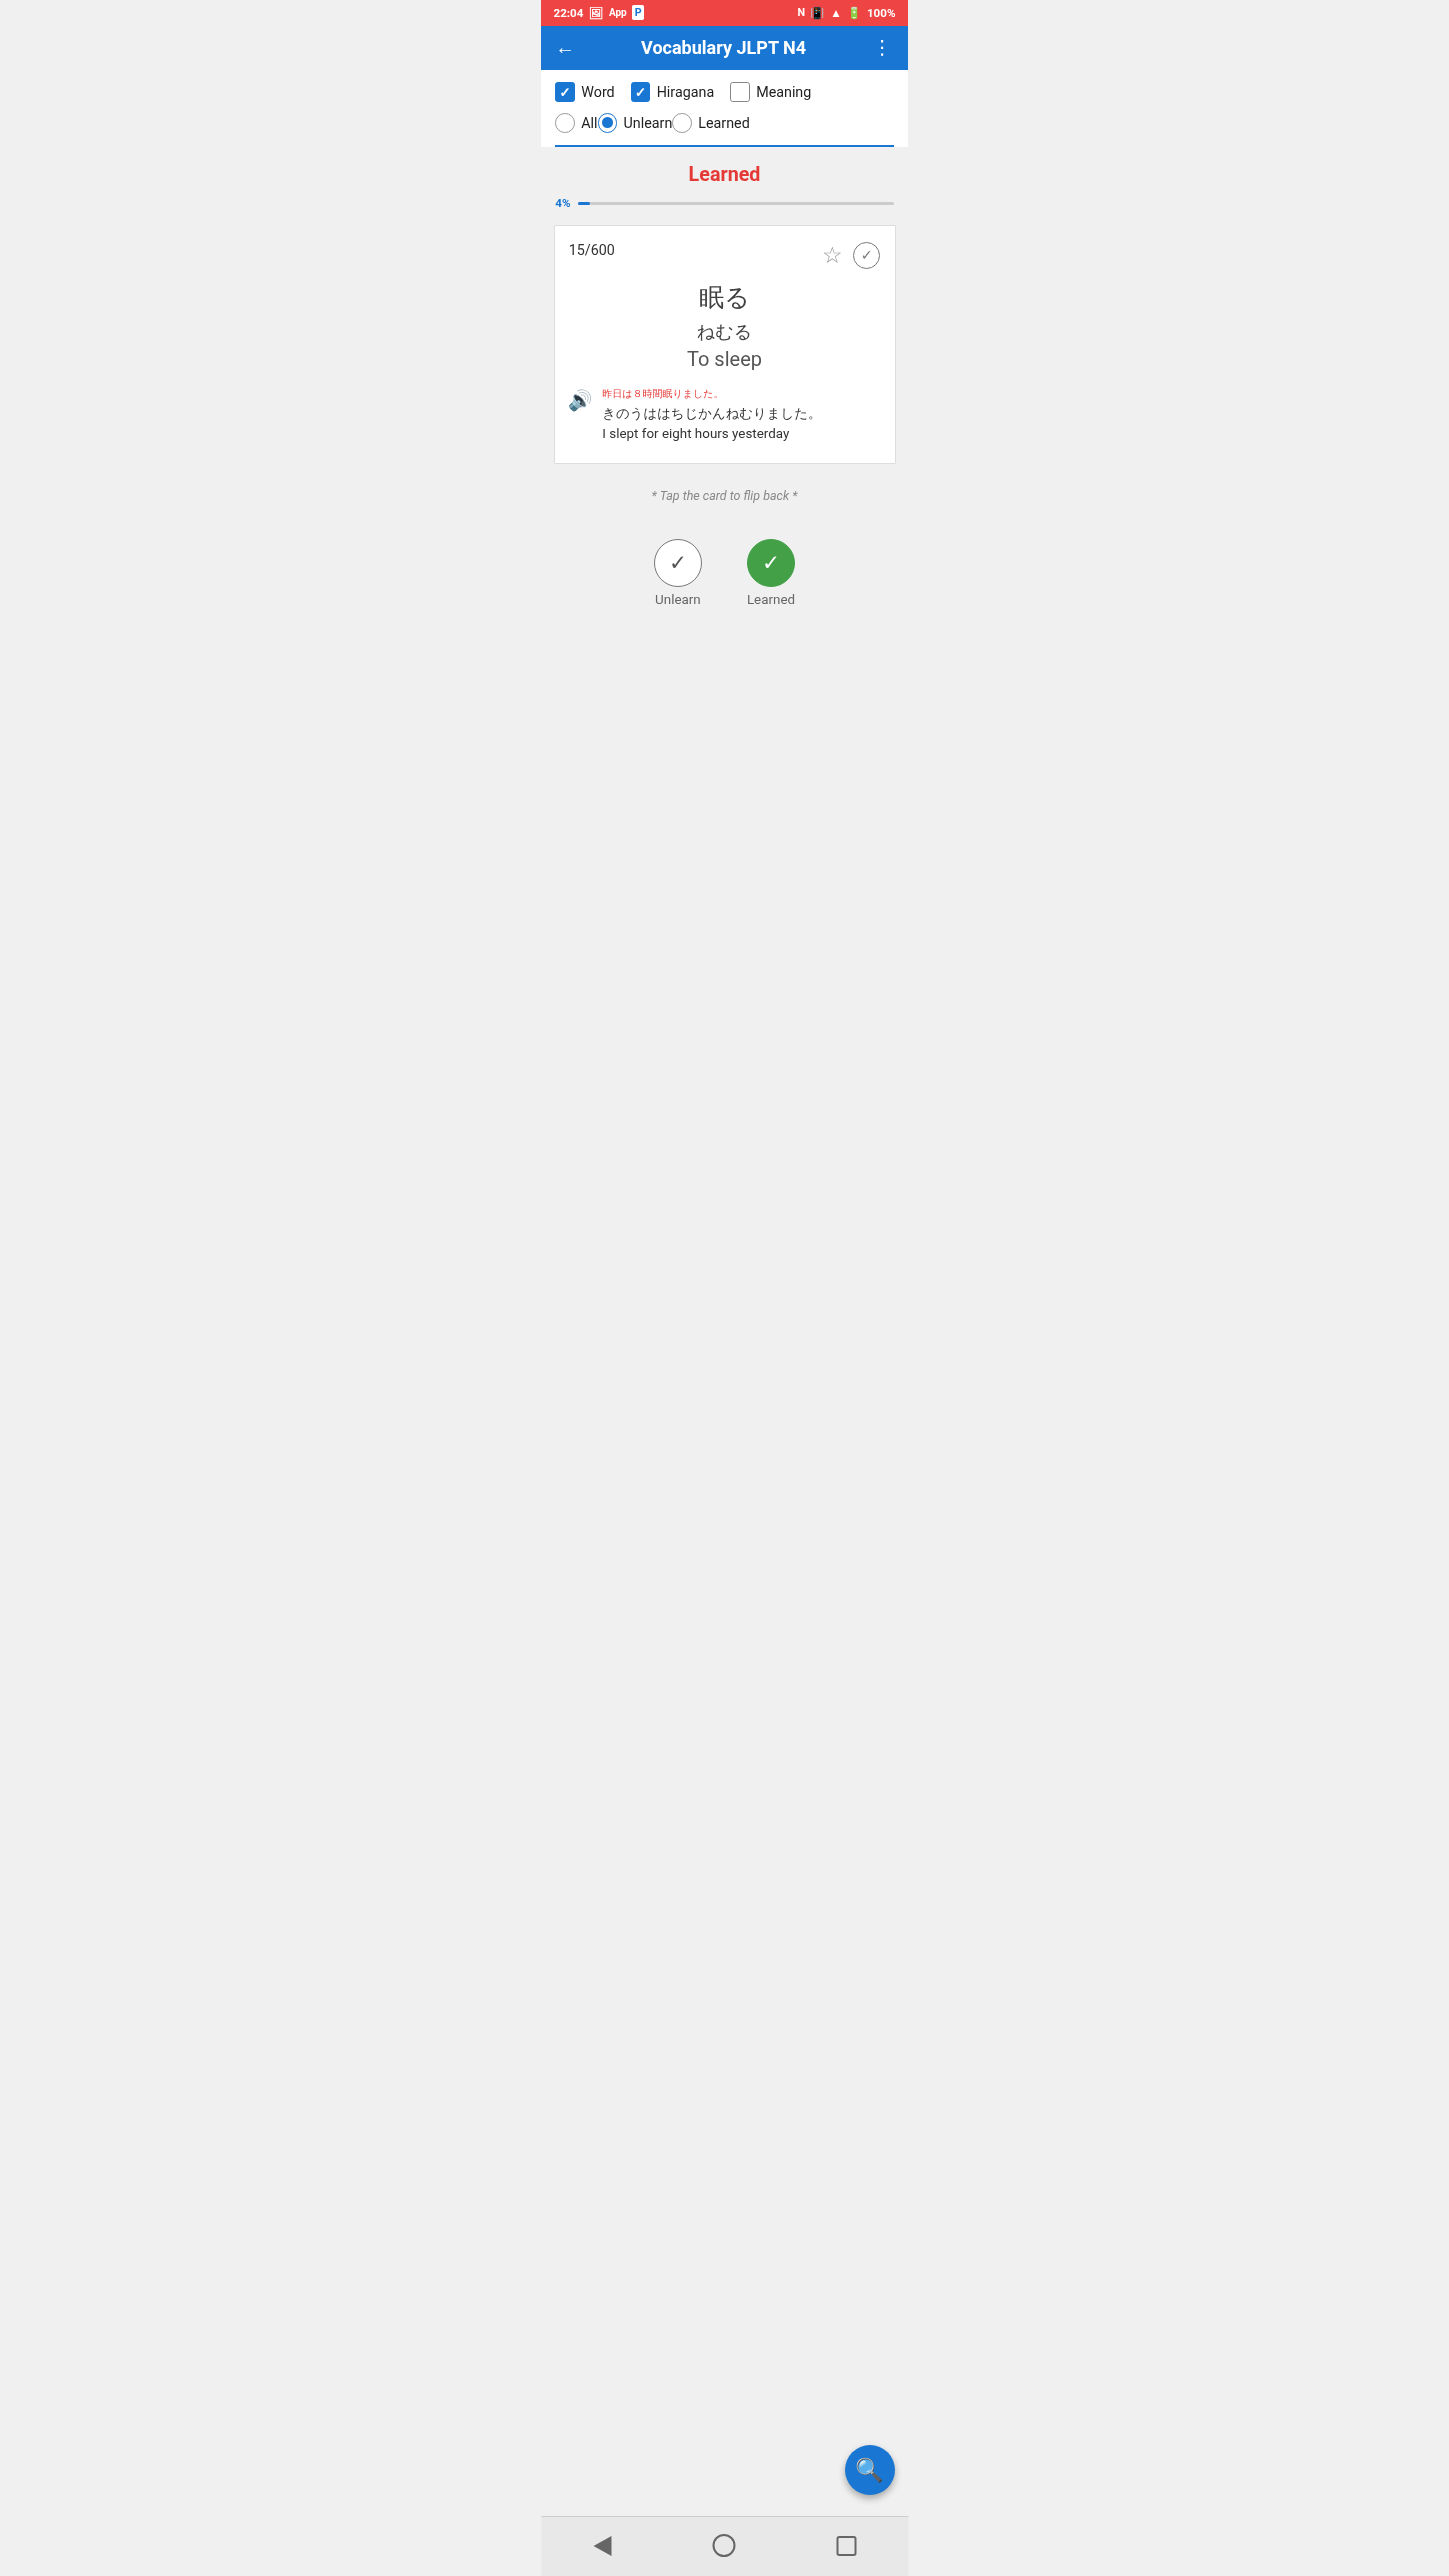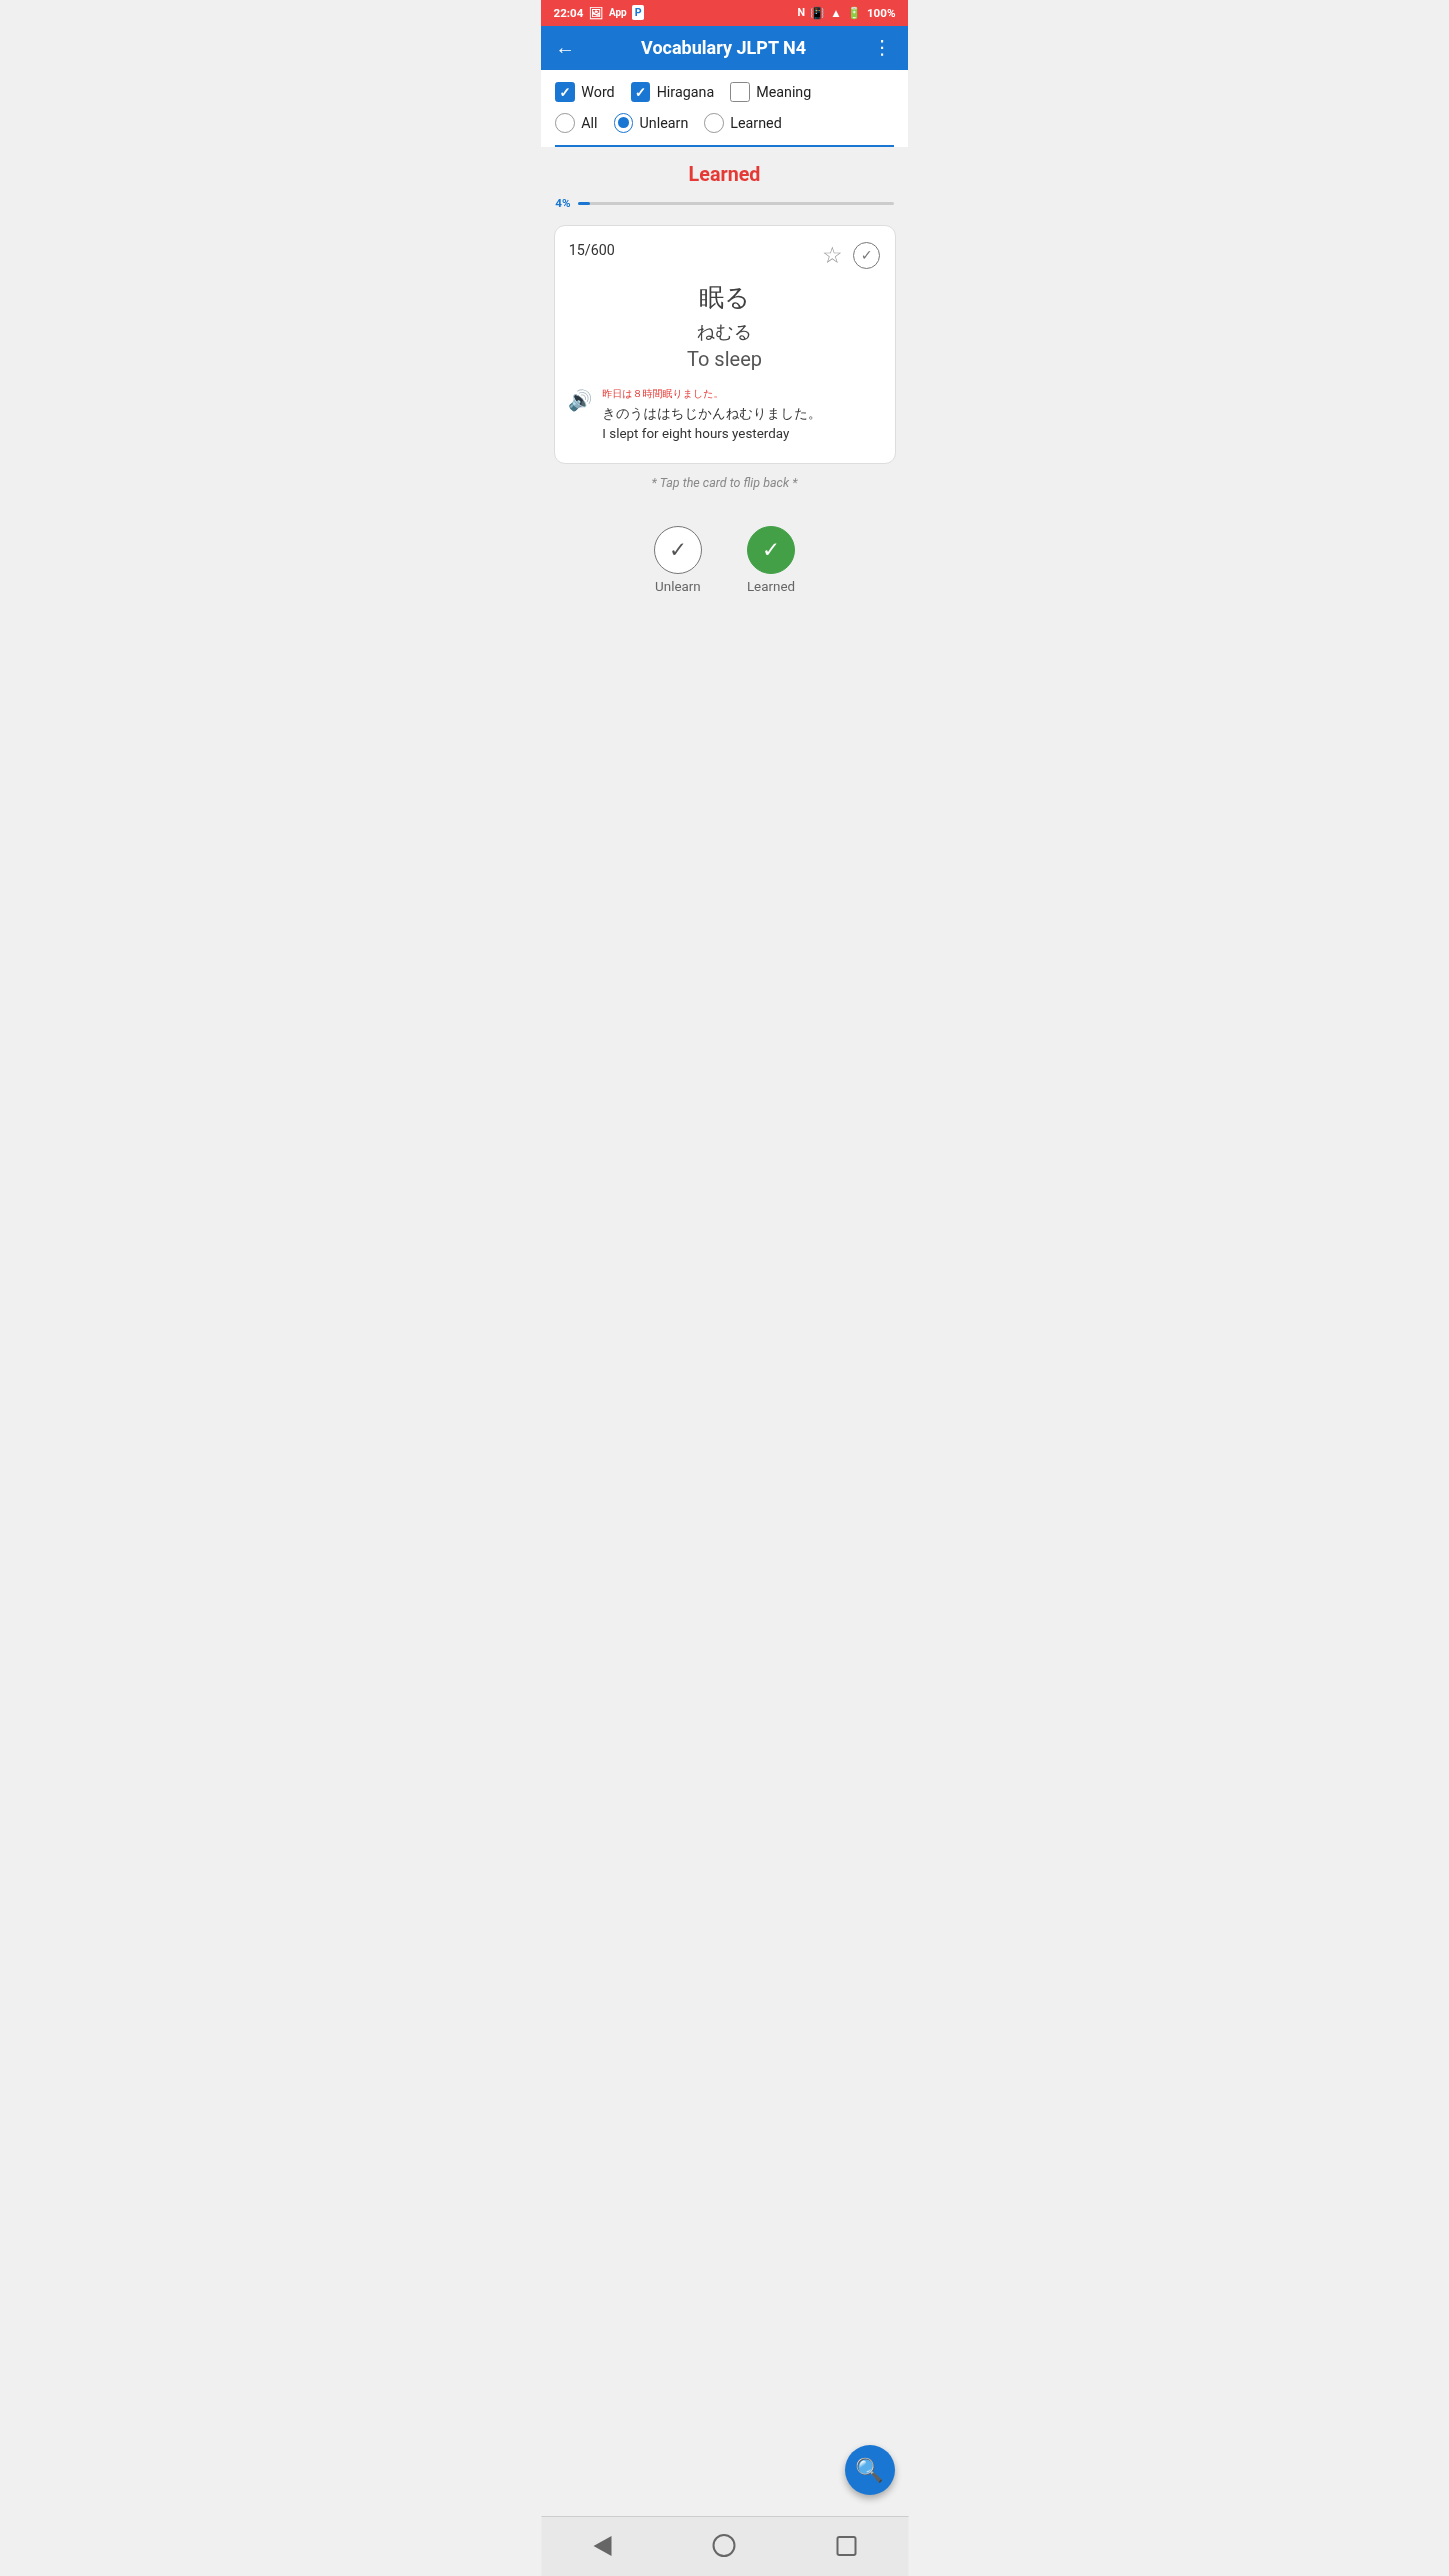--- a/index.html
+++ b/index.html
@@ -93,21 +93,20 @@
       font-weight: bold;
     }
     .checkbox-label {
       font-size: 14.3px;
       color: #222;
     }
 
     .radio-row {
       display: flex;
       align-items: center;
-      gap: 16px;
       margin-bottom: 0;
       padding-bottom: 12.5px;
     }
     .radio-item {
       display: flex;
       align-items: center;
       gap: 6.3px;
       cursor: pointer;
     }
     .radio-circle {
@@ -178,23 +177,23 @@
       font-size: 11.6px;
       color: #1976D2;
       font-weight: bold;
       white-space: nowrap;
     }
 
     
     .flashcard {
       background: white;
       border: 0.9px solid #ddd;
-      border-radius: 11px;
+      border-radius: 1px;
       padding: 16px 14.3px 21.5px 14.3px;
-      margin-bottom: 11px;
+      margin-bottom: 24px;
       position: relative;
     }
     .card-header {
       display: flex;
       justify-content: space-between;
       align-items: flex-start;
       margin-bottom: 12.5px;
     }
     .card-counter {
       font-size: 14.3px;

